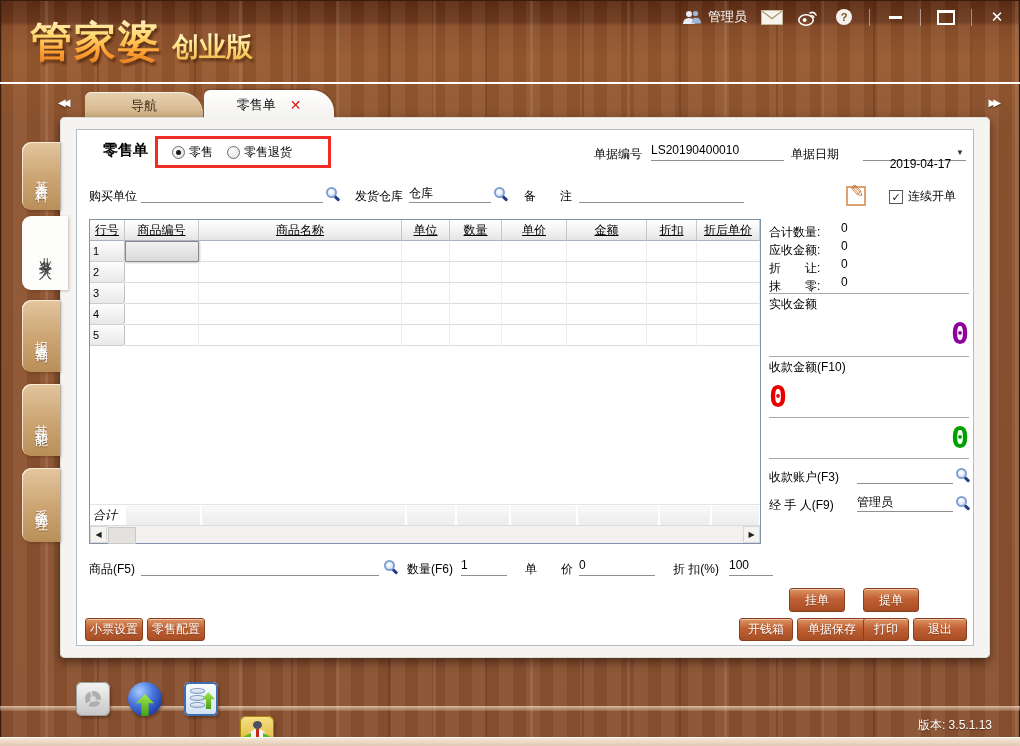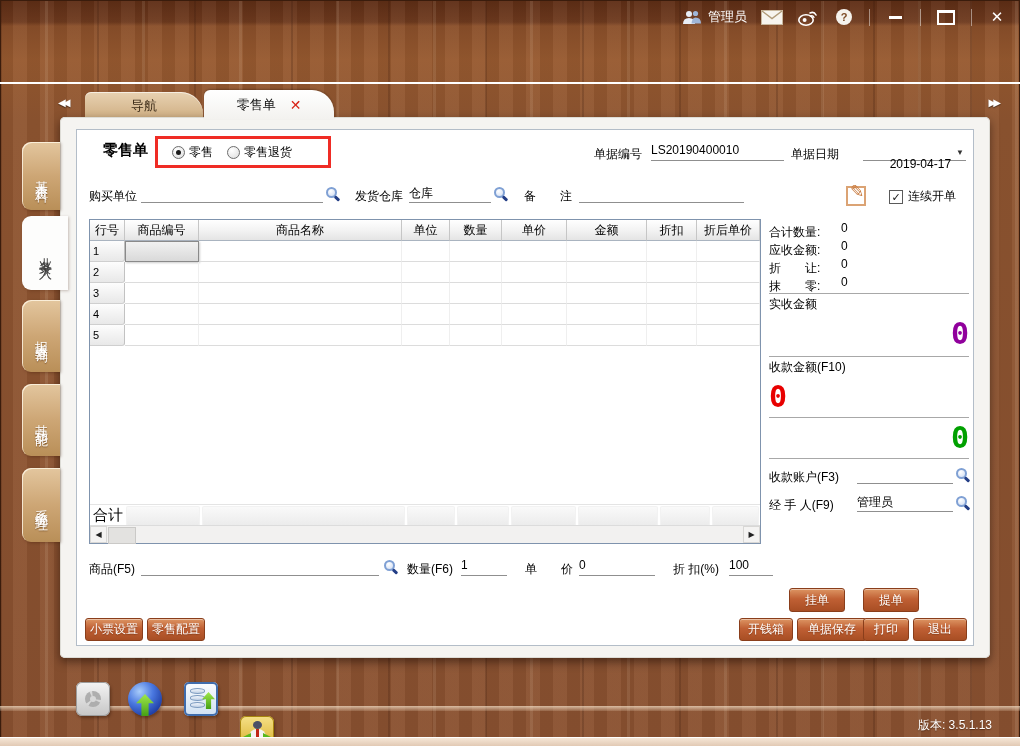--- a/index.html
+++ b/index.html
@@ -74,30 +74,30 @@
   .caret{font-size:8px;color:#333;}
   .editicon{position:absolute;left:769px;top:56px;width:16px;height:16px;border:2px solid #dba374;}
   .editicon::after{content:"✎";position:absolute;left:2px;top:-7px;font-size:17px;color:#c87a3e;}
   .checkbox{width:12px;height:12px;border:1px solid #5a5a5a;background:#fff;
      display:inline-flex;align-items:center;justify-content:center;font-size:11px;font-weight:bold;color:#111;line-height:10px;}
   
   .grid{position:absolute;left:12px;top:89px;width:672px;border:1px solid #7f93ad;background:#fff;box-sizing:border-box;}
   .tr{display:flex;}
   .th{height:21px;box-sizing:border-box;background:linear-gradient(180deg,#ffffff 0%,#f2f2f2 55%,#e4e4e4 100%);
      border-right:1px solid #c6c6c6;border-bottom:1px solid #aab4c0;
-     display:flex;align-items:center;justify-content:center;font-size:12px;}
+     display:flex;align-items:center;justify-content:center;font-size:12px;text-decoration:underline;}
   .td{height:21px;box-sizing:border-box;border-right:1px solid #efefef;border-bottom:1px solid #dcdcdc;}
   .rn{background:linear-gradient(180deg,#fdfdfd,#e8e8e8);border-right:1px solid #c2c2c2;
      border-bottom:1px solid #cfcfcf;padding-left:3px;display:flex;align-items:center;font-size:11px;border-radius:0 0 3px 0;}
   .sel{background:linear-gradient(180deg,#f1f1f1,#d9d9d9);border:1px solid #8a8a8a;box-shadow:1px 1px 2px rgba(0,0,0,.2);}
   .w0{width:35px;}.w1{width:74px;}.w2{width:203px;}.w3{width:48px;}.w4{width:52px;}
   .w5{width:65px;}.w6{width:80px;}.w7{width:50px;}.w8{width:63px;flex:1;}
   .filler{height:158px;}
   .tfoot{display:flex;height:20px;border-top:1px solid #e4e4e4;}
-  .fc{height:20px;box-sizing:border-box;display:flex;align-items:center;padding-left:3px;font-size:15px;}
+  .fc{height:20px;box-sizing:border-box;display:flex;align-items:center;padding-left:3px;font-size:12px;font-style:italic;}
   .fshade{background:linear-gradient(180deg,#fafafa,#ebebeb);border-radius:2px;margin:1px;box-shadow:inset 0 0 0 1px #f2f2f2;}
   .hscroll{position:relative;height:17px;background:#f2f1f0;border-top:1px solid #dcdcdc;}
   .sbtn{position:absolute;top:0;width:17px;height:17px;background:#f4f3f2;border:1px solid #d8d7d5;box-sizing:border-box;
      display:flex;align-items:center;justify-content:center;font-size:8px;color:#222;}
   .sbtn.left{left:0;} .sbtn.right{right:0;}
   .sthumb{position:absolute;left:18px;top:1px;width:26px;height:15px;background:#e3e2e0;border:1px solid #cac9c7;}
   
   .sumline{display:flex;height:18px;align-items:center;}
   .sumlab{width:72px;white-space:pre;margin-top:8px;}
   .divider{height:1px;background:#a8a8a8;margin:0;}
@@ -135,20 +135,24 @@
   .bottom-strip{position:absolute;left:0;top:737px;width:1020px;height:9px;
      background:linear-gradient(180deg,#f6e6d6,#dfc6b0);border-top:1px solid #fff;}
   .version{position:absolute;right:28px;top:717px;color:#fff;font-size:12px;text-shadow:0 1px 1px rgba(60,25,5,.6);}
   svg{display:block;}
 </style>
 </head>
 <body>
 
 <div class="window">
 
+  <div class="logo">
+    <span class="logo-main">管家婆</span>
+    <span class="logo-sub">创业版</span>
+  </div>
 
   <div class="tb-right">
     <span class="tb-user">
       <span>
         <svg width="20" height="15" viewBox="0 0 20 15">
           <circle cx="7" cy="4" r="3" fill="#e8eef6"></circle>
             <path d="M1,14 Q1,8 7,8 Q13,8 13,14 Z" fill="#e8eef6"></path>
           <circle cx="13.5" cy="3.5" r="2.6" fill="#9fb6d8"></circle>
             <path d="M9.5,13.5 Q10,7.5 13.5,7.5 Q19,7.5 19,13.5 Z" fill="#9fb6d8"></path>
         </svg>

